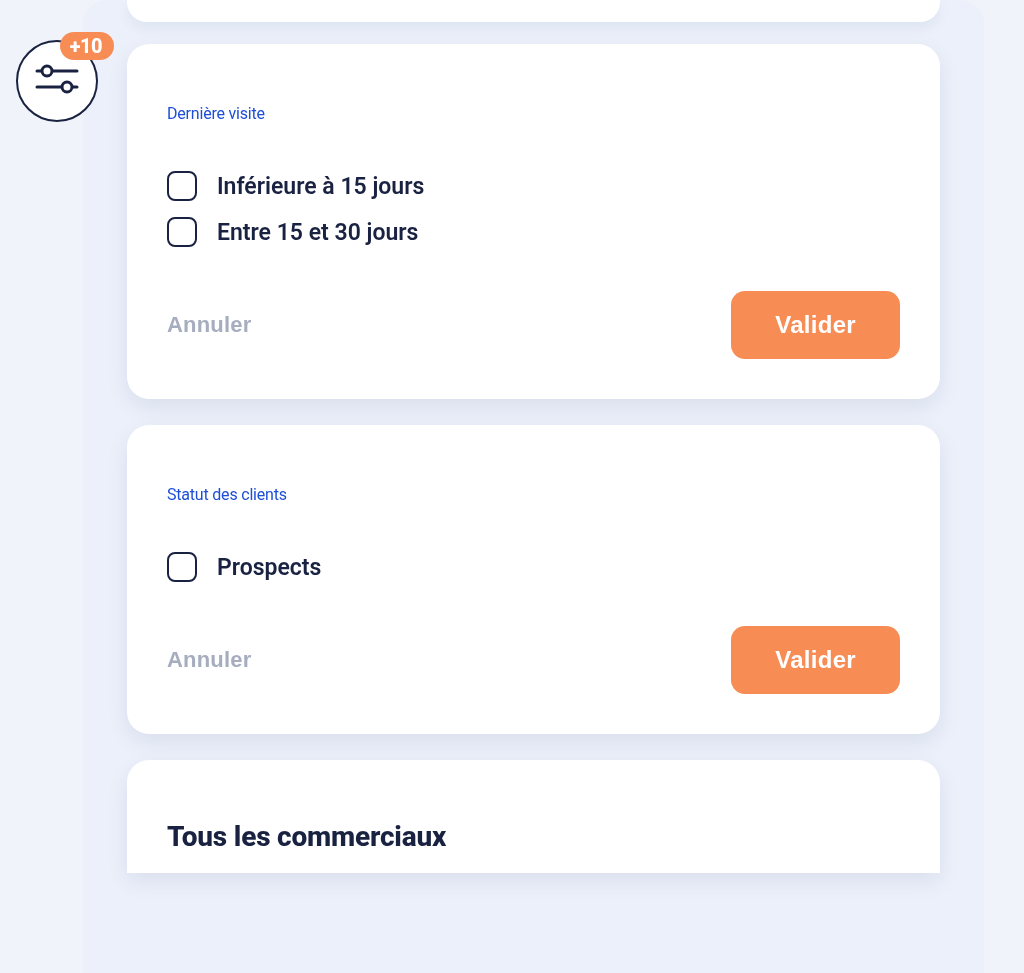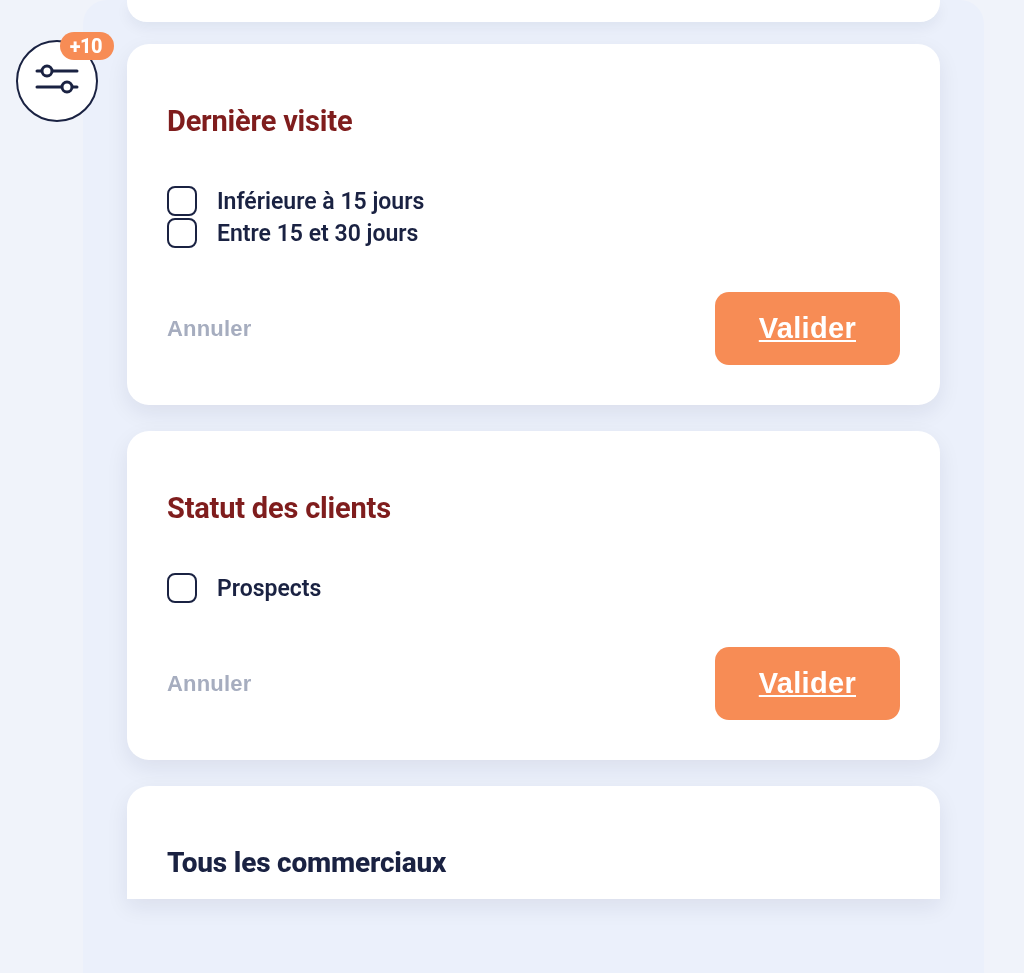--- a/index.html
+++ b/index.html
@@ -29,30 +29,30 @@
       box-shadow: 0 6px 14px rgba(20,30,60,0.06);
     }
     .card {
       background: #fff;
       border-radius: 22px;
       padding: 60px 40px 40px 40px;
       margin-bottom: 26px;
       box-shadow: 0 8px 22px rgba(20,30,60,0.08);
     }
     .card h2 {
-      font-size: 29px;
-      font-weight: 700;
-      color: #7f1d1d;
+      font-size: 16px;
+      font-weight: 400;
+      color: #1d4ed8;
       margin-bottom: 36px;
       letter-spacing: -0.2px;
     }
     .options {
       display: flex;
       flex-direction: column;
-      gap: 2px;
+      gap: 16px;
       margin-bottom: 44px;
       margin-top: 48px;
     }
     .option {
       display: flex;
       align-items: center;
       gap: 20px;
       cursor: pointer;
     }
     .checkbox {
@@ -80,26 +80,25 @@
       font-weight: 700;
       color: #a6adbf;
       cursor: pointer;
       letter-spacing: 0.2px;
     }
     .btn-validate {
       background: #f78c55;
       border: none;
       border-radius: 14px;
       padding: 20px 44px;
-      font-size: 29px;
+      font-size: 24px;
       font-weight: 700;
       color: #fff;
       cursor: pointer;
       letter-spacing: 0.3px;
-      text-decoration: underline;
     }
     .card-last {
       background: #fff;
       border-radius: 22px 22px 0 0;
       padding: 60px 40px 20px 40px;
       box-shadow: 0 8px 22px rgba(20,30,60,0.08);
     }
     .card-last h2 {
       font-size: 28px;
       font-weight: 800;

